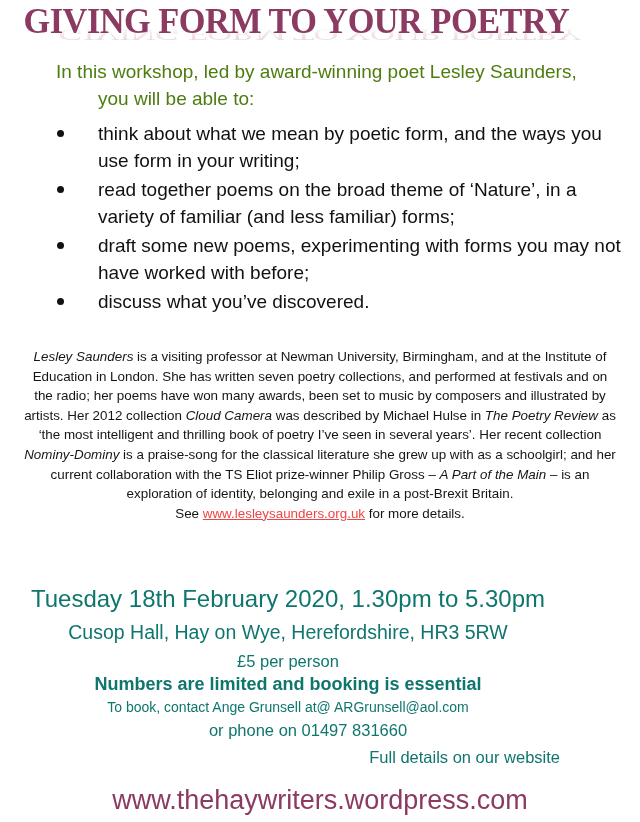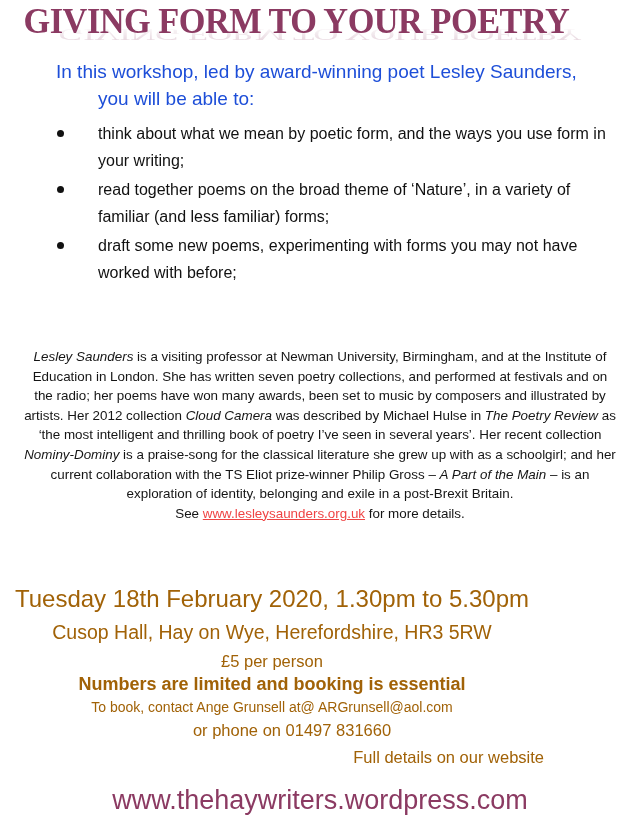--- a/index.html
+++ b/index.html
@@ -53,39 +53,39 @@
       mask-image: linear-gradient(to top, rgba(0,0,0,0) 0%, rgba(0,0,0,1) 100%);
     }
 
     .intro {
       position: absolute;
       left: 56px;
       top: 58px;
       width: 570px;
       font-size: 19px;
       line-height: 27px;
-      color: #1d4ed8;
+      color: #4d7c0f;
     }
     .intro .line2 {
       padding-left: 42px;
     }
 
     .bullets {
       position: absolute;
       left: 56px;
       top: 120px;
       width: 570px;
       list-style: none;
       margin: 0;
       padding: 0;
     }
     .bullet-item {
       position: relative;
       padding-left: 42px;
-      font-size: 16px;
+      font-size: 19px;
       line-height: 27px;
       margin-bottom: 2px;
     }
     .bullet-dot {
       position: absolute;
       left: 1px;
       top: 10px;
       width: 7px;
       height: 7px;
       border-radius: 50%;
@@ -109,24 +109,24 @@
     .bio i {
       font-style: italic;
     }
     .bio a {
       color: #ef4444;
       text-decoration: underline;
     }
 
     .event {
       position: absolute;
-      left: 0;
+      left: 16px;
       width: 544px;
       text-align: center;
-      color: #a16207;
+      color: #0f766e;
       white-space: nowrap;
     }
     .event-date {
       top: 584px;
       font-size: 24px;
       line-height: 30px;
     }
     .event-venue {
       top: 619px;
       font-size: 19.5px;
@@ -190,20 +190,24 @@
     <span class="bullet-dot"></span>
     <span>think about what we mean by poetic form, and the ways you use form in your writing;</span>
   </li>
   <li class="bullet-item">
     <span class="bullet-dot"></span>
     <span>read together poems on the broad theme of ‘Nature’, in a variety of familiar (and less familiar) forms;</span>
   </li>
   <li class="bullet-item">
     <span class="bullet-dot"></span>
     <span>draft some new poems, experimenting with forms you may not have worked with before;</span>
+  </li>
+  <li class="bullet-item">
+    <span class="bullet-dot"></span>
+    <span>discuss what you’ve discovered.</span>
   </li>
 </ul>
 
 <section class="bio">
   <span class="bold-italic">Lesley Saunders</span><span> is a visiting professor at Newman University, Birmingham, and at the Institute of Education in London. She has written seven poetry collections, and performed at festivals and on the radio; her poems have won many awards, been set to music by composers and illustrated by artists. Her 2012 collection </span><i>Cloud Camera</i><span> was described by Michael Hulse in </span><i>The Poetry Review</i><span> as ‘the most intelligent and thrilling book of poetry I’ve seen in several years’. Her recent collection </span><i>Nominy-Dominy</i><span> is a praise-song for the classical literature she grew up with as a schoolgirl; and her current collaboration with the TS Eliot prize-winner Philip Gross – </span><i>A Part of the Main</i><span> – is an exploration of identity, belonging and exile in a post-Brexit Britain.</span><br>
   <span>See </span><a>www.lesleysaunders.org.uk</a><span> for more details.</span>
 </section>
 
 <div class="event event-date">Tuesday 18th February 2020, 1.30pm to 5.30pm</div>
 <div class="event event-venue">Cusop Hall, Hay on Wye, Herefordshire, HR3 5RW</div>

